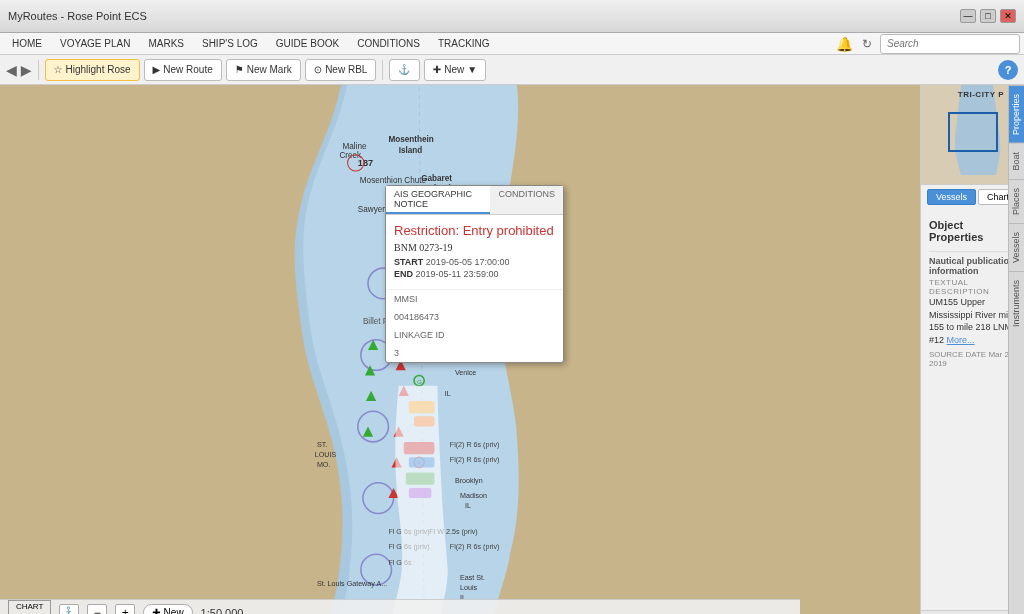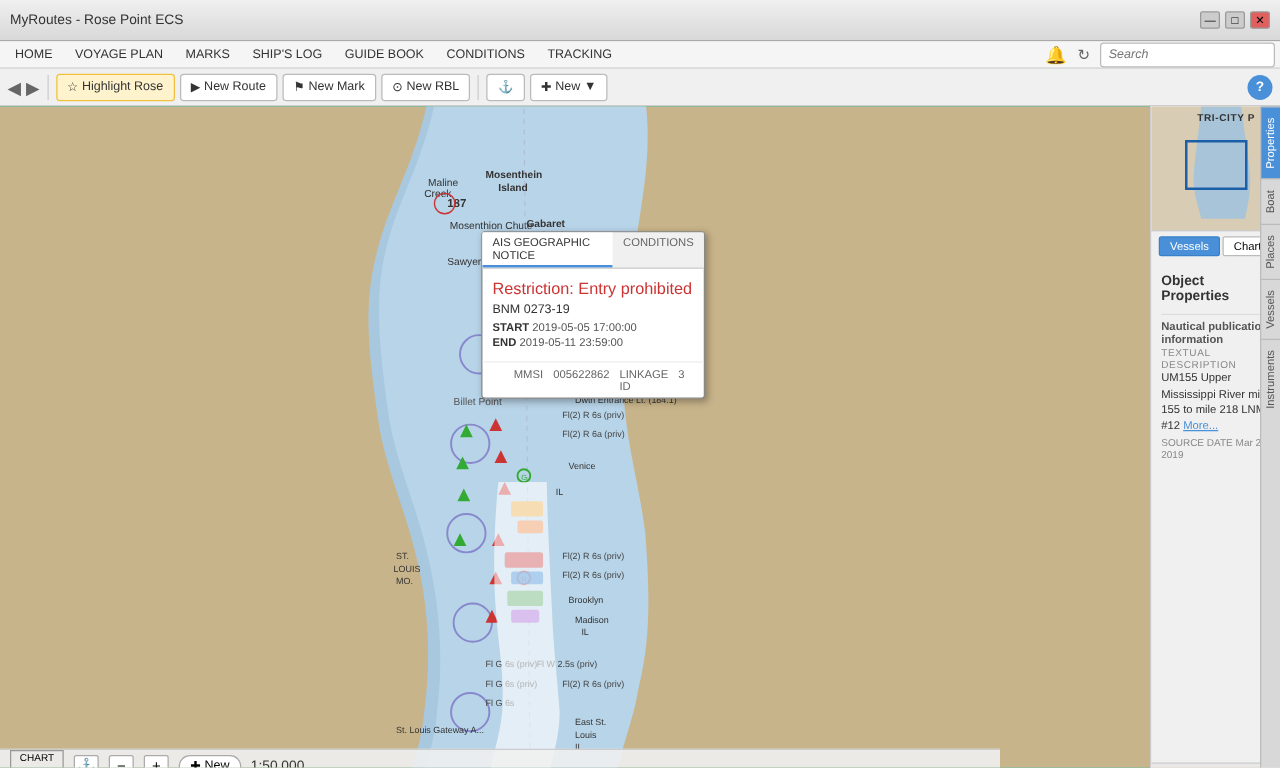--- a/index.html
+++ b/index.html
@@ -128,24 +128,24 @@
       cursor: pointer;
       color: #666;
     }
     #popup .popup-header .tab.active {
       background: white;
       color: #333;
       border-bottom: 2px solid #4a90d9;
     }
     #popup .popup-body { padding: 8px; }
     #popup .popup-title { font-size: 13px; font-weight: normal; color: #cc3333; margin-bottom: 4px; }
-    #popup .popup-id { font-size: 10px; color: #333; margin-bottom: 4px; }
+    #popup .popup-id { font-size: 10px; color: #333; margin-bottom: 4px; font-family: Liberation Serif, serif; }
     #popup .popup-row { font-size: 9px; color: #555; margin-bottom: 2px; }
     #popup .popup-label { font-weight: bold; color: #333; }
-    #popup .popup-bottom { font-size: 9px; color: #666; border-top: 1px solid #eee; padding: 4px 25px; display: flex; gap: 8px; }
+    #popup .popup-bottom { font-size: 9px; color: #666; border-top: 1px solid #eee; padding: 4px 8px; display: flex; gap: 8px; flex-direction: column; }
 
     
     #bottom-bar {
       position: absolute;
       bottom: 0;
       left: 0;
       height: 26px;
       width: calc(100% - 120px);
       background: rgba(240,240,240,0.9);
       border-top: 1px solid #ccc;
@@ -481,21 +481,21 @@
           <span class="popup-label">START</span>
           <span>2019-05-05 17:00:00</span>
         </div>
         <div class="popup-row">
           <span class="popup-label">END</span>
           <span>2019-05-11 23:59:00</span>
         </div>
       </div>
       <div class="popup-bottom">
         <span>MMSI</span>
-        <span>005622862</span>
+        <span>004186473</span>
         <span>LINKAGE ID</span>
         <span>3</span>
       </div>
     </div>
 
     <div id="bottom-bar">
       <div class="chart-type-box" style="font-size:8px;line-height:1.3;white-space:pre;">CHART<br>VECTOR</div>
       <div class="nav-btn">⚓</div>
       <div class="nav-btn">−</div>
       <div class="nav-btn">+</div>

